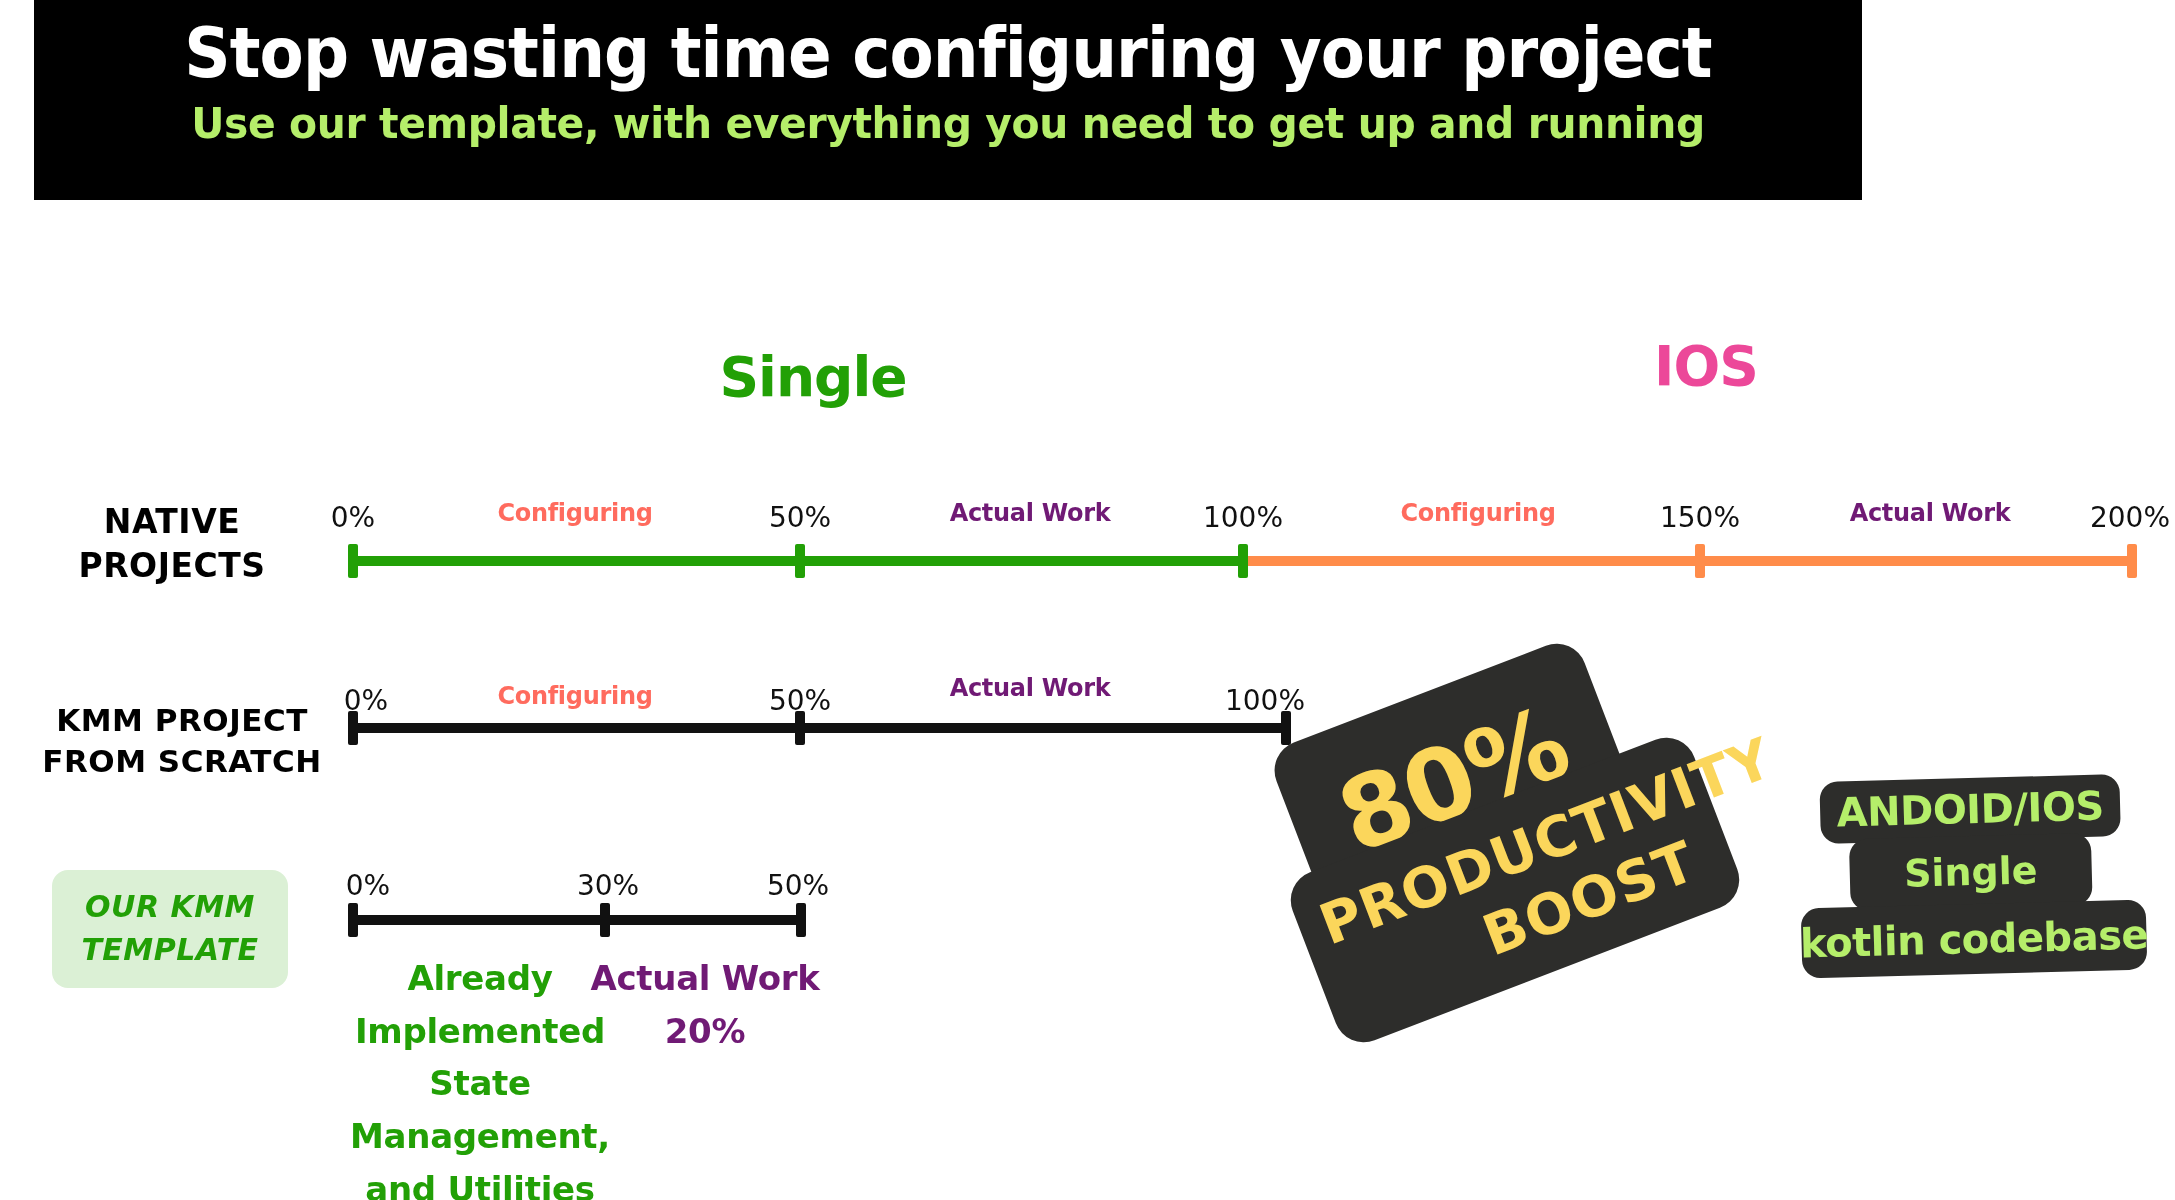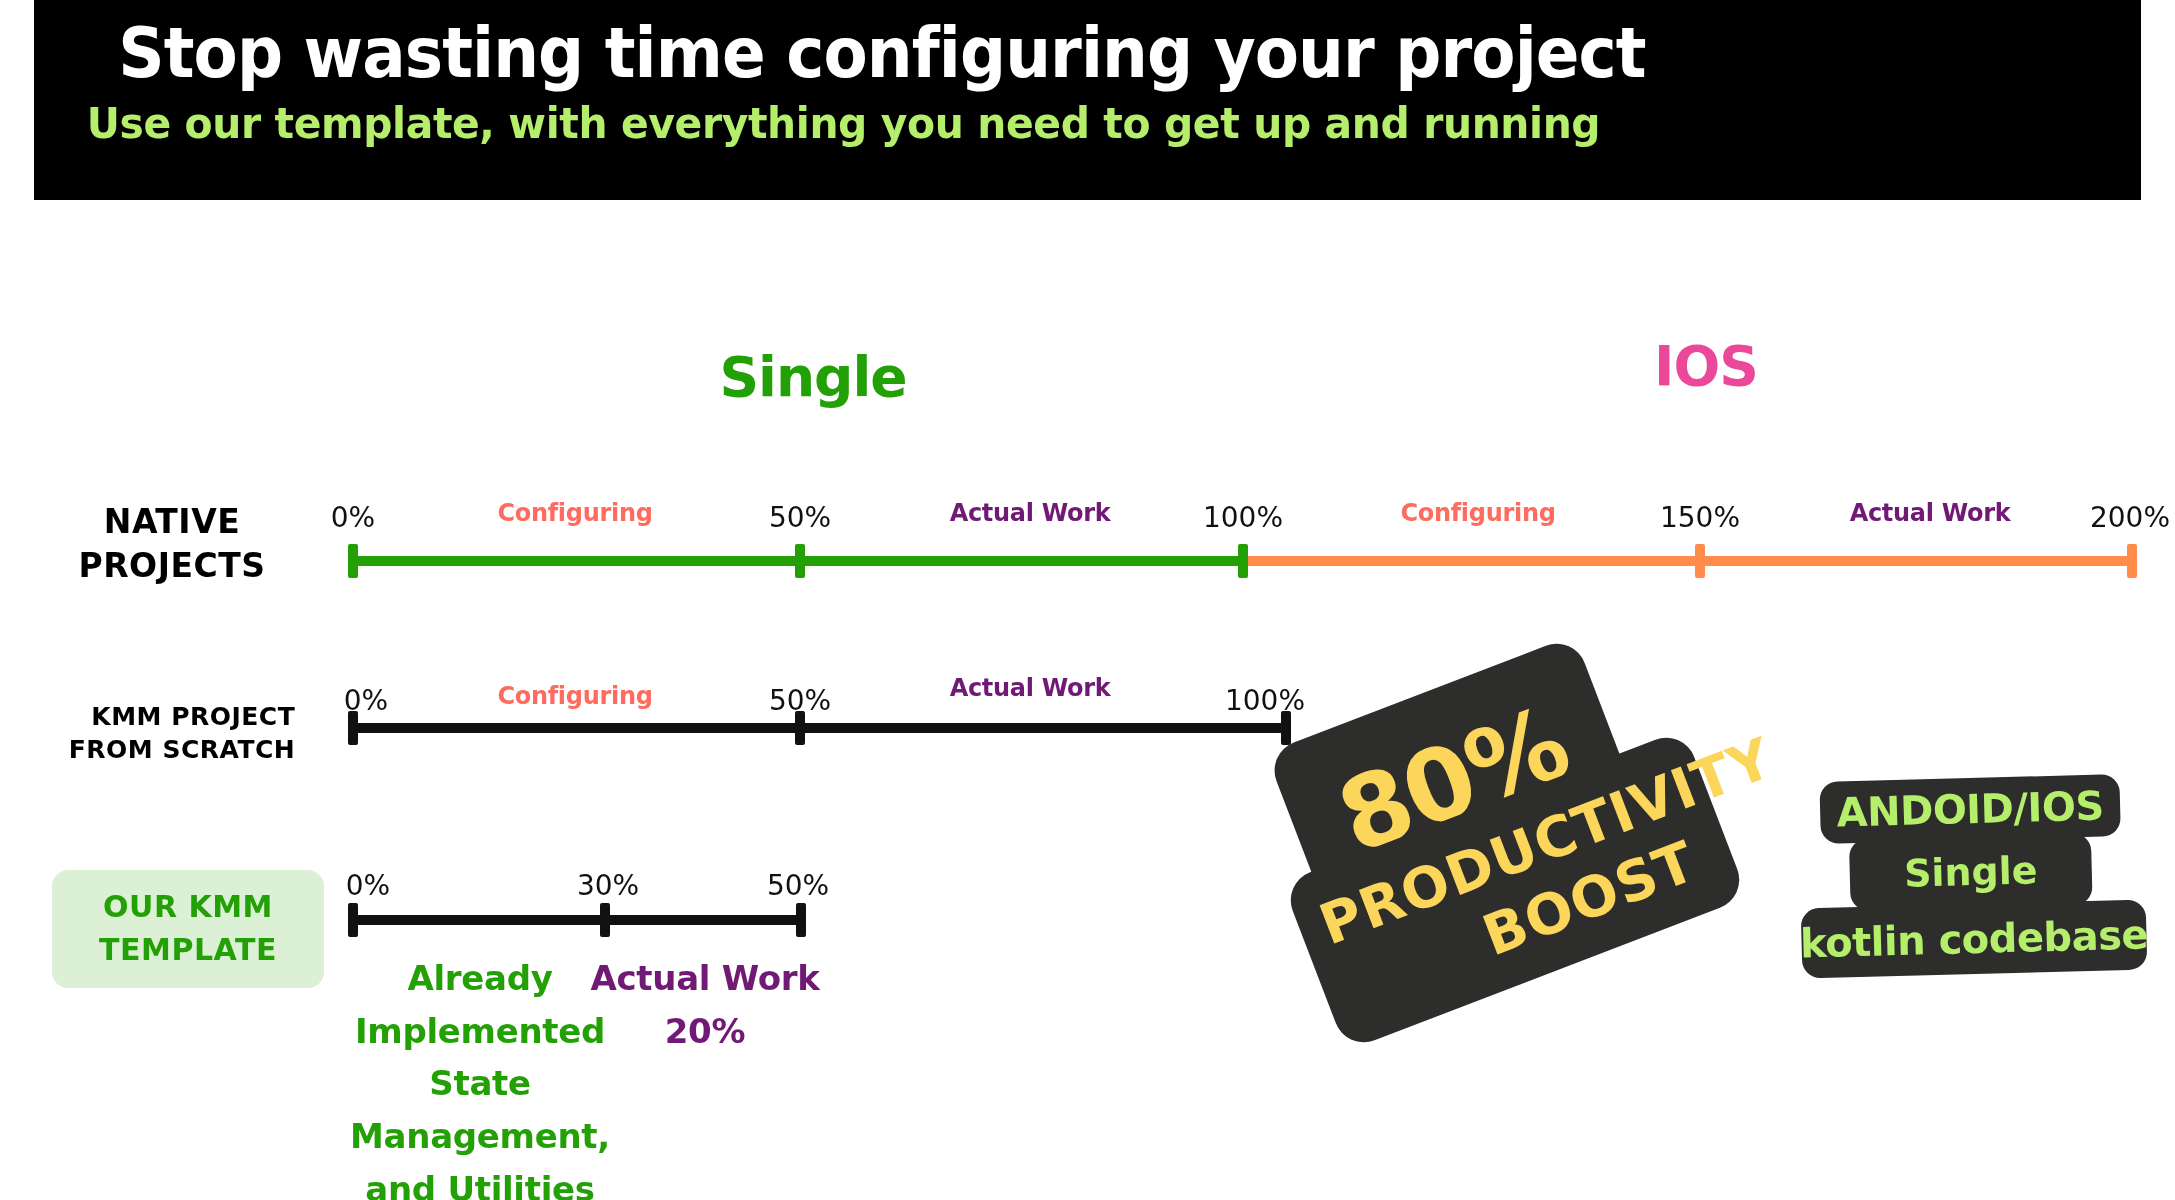--- a/index.html
+++ b/index.html
@@ -14,26 +14,26 @@
     overflow: hidden;
     font-family: "Liberation Sans", sans-serif;
     -webkit-font-smoothing: antialiased;
   }
 
   
   #header-banner {
     position: absolute;
     left: 34px;
     top: 0;
-    width: 2107px;
+    width: 1828px;
     height: 200px;
     background: #000000;
     box-sizing: border-box;
     padding-top: 14px;
-    text-align: left;
+    text-align: center;
   }
   #header-title {
     color: #ffffff;
     font-family: "DejaVu Sans", sans-serif;
     font-weight: bold;
     font-size: 70px;
     letter-spacing: -1px;
     line-height: 1.12;
     transform: scaleX(0.92);
     white-space: nowrap;
@@ -70,34 +70,35 @@
     font-weight: bold;
     font-size: 33px;
     color: #000000;
     text-align: center;
     line-height: 1.32;
     letter-spacing: 0.5px;
     transform: translateX(-50%);
     white-space: pre-line;
   }
   #label-native  { left: 172px; top: 500px; }
-  #label-scratch { left: 182px; top: 700px; font-size: 25px; text-align: right; }
+  #label-scratch { left: 182px; top: 700px; font-size: 31px; }
 
   
   #label-template-badge {
     position: absolute;
     left: 52px;
     top: 870px;
-    width: 272px;
+    width: 236px;
     height: 118px;
     background: #DBF0D5;
     border-radius: 16px;
     display: flex;
     align-items: center;
     justify-content: center;
+    font-style: italic;
   }
   #label-template-text {
     font-family: "DejaVu Sans", sans-serif;
     font-weight: bold;
     font-size: 30px;
     color: #22A006;
     text-align: center;
     line-height: 1.42;
     letter-spacing: 0.5px;
     white-space: pre-line;

